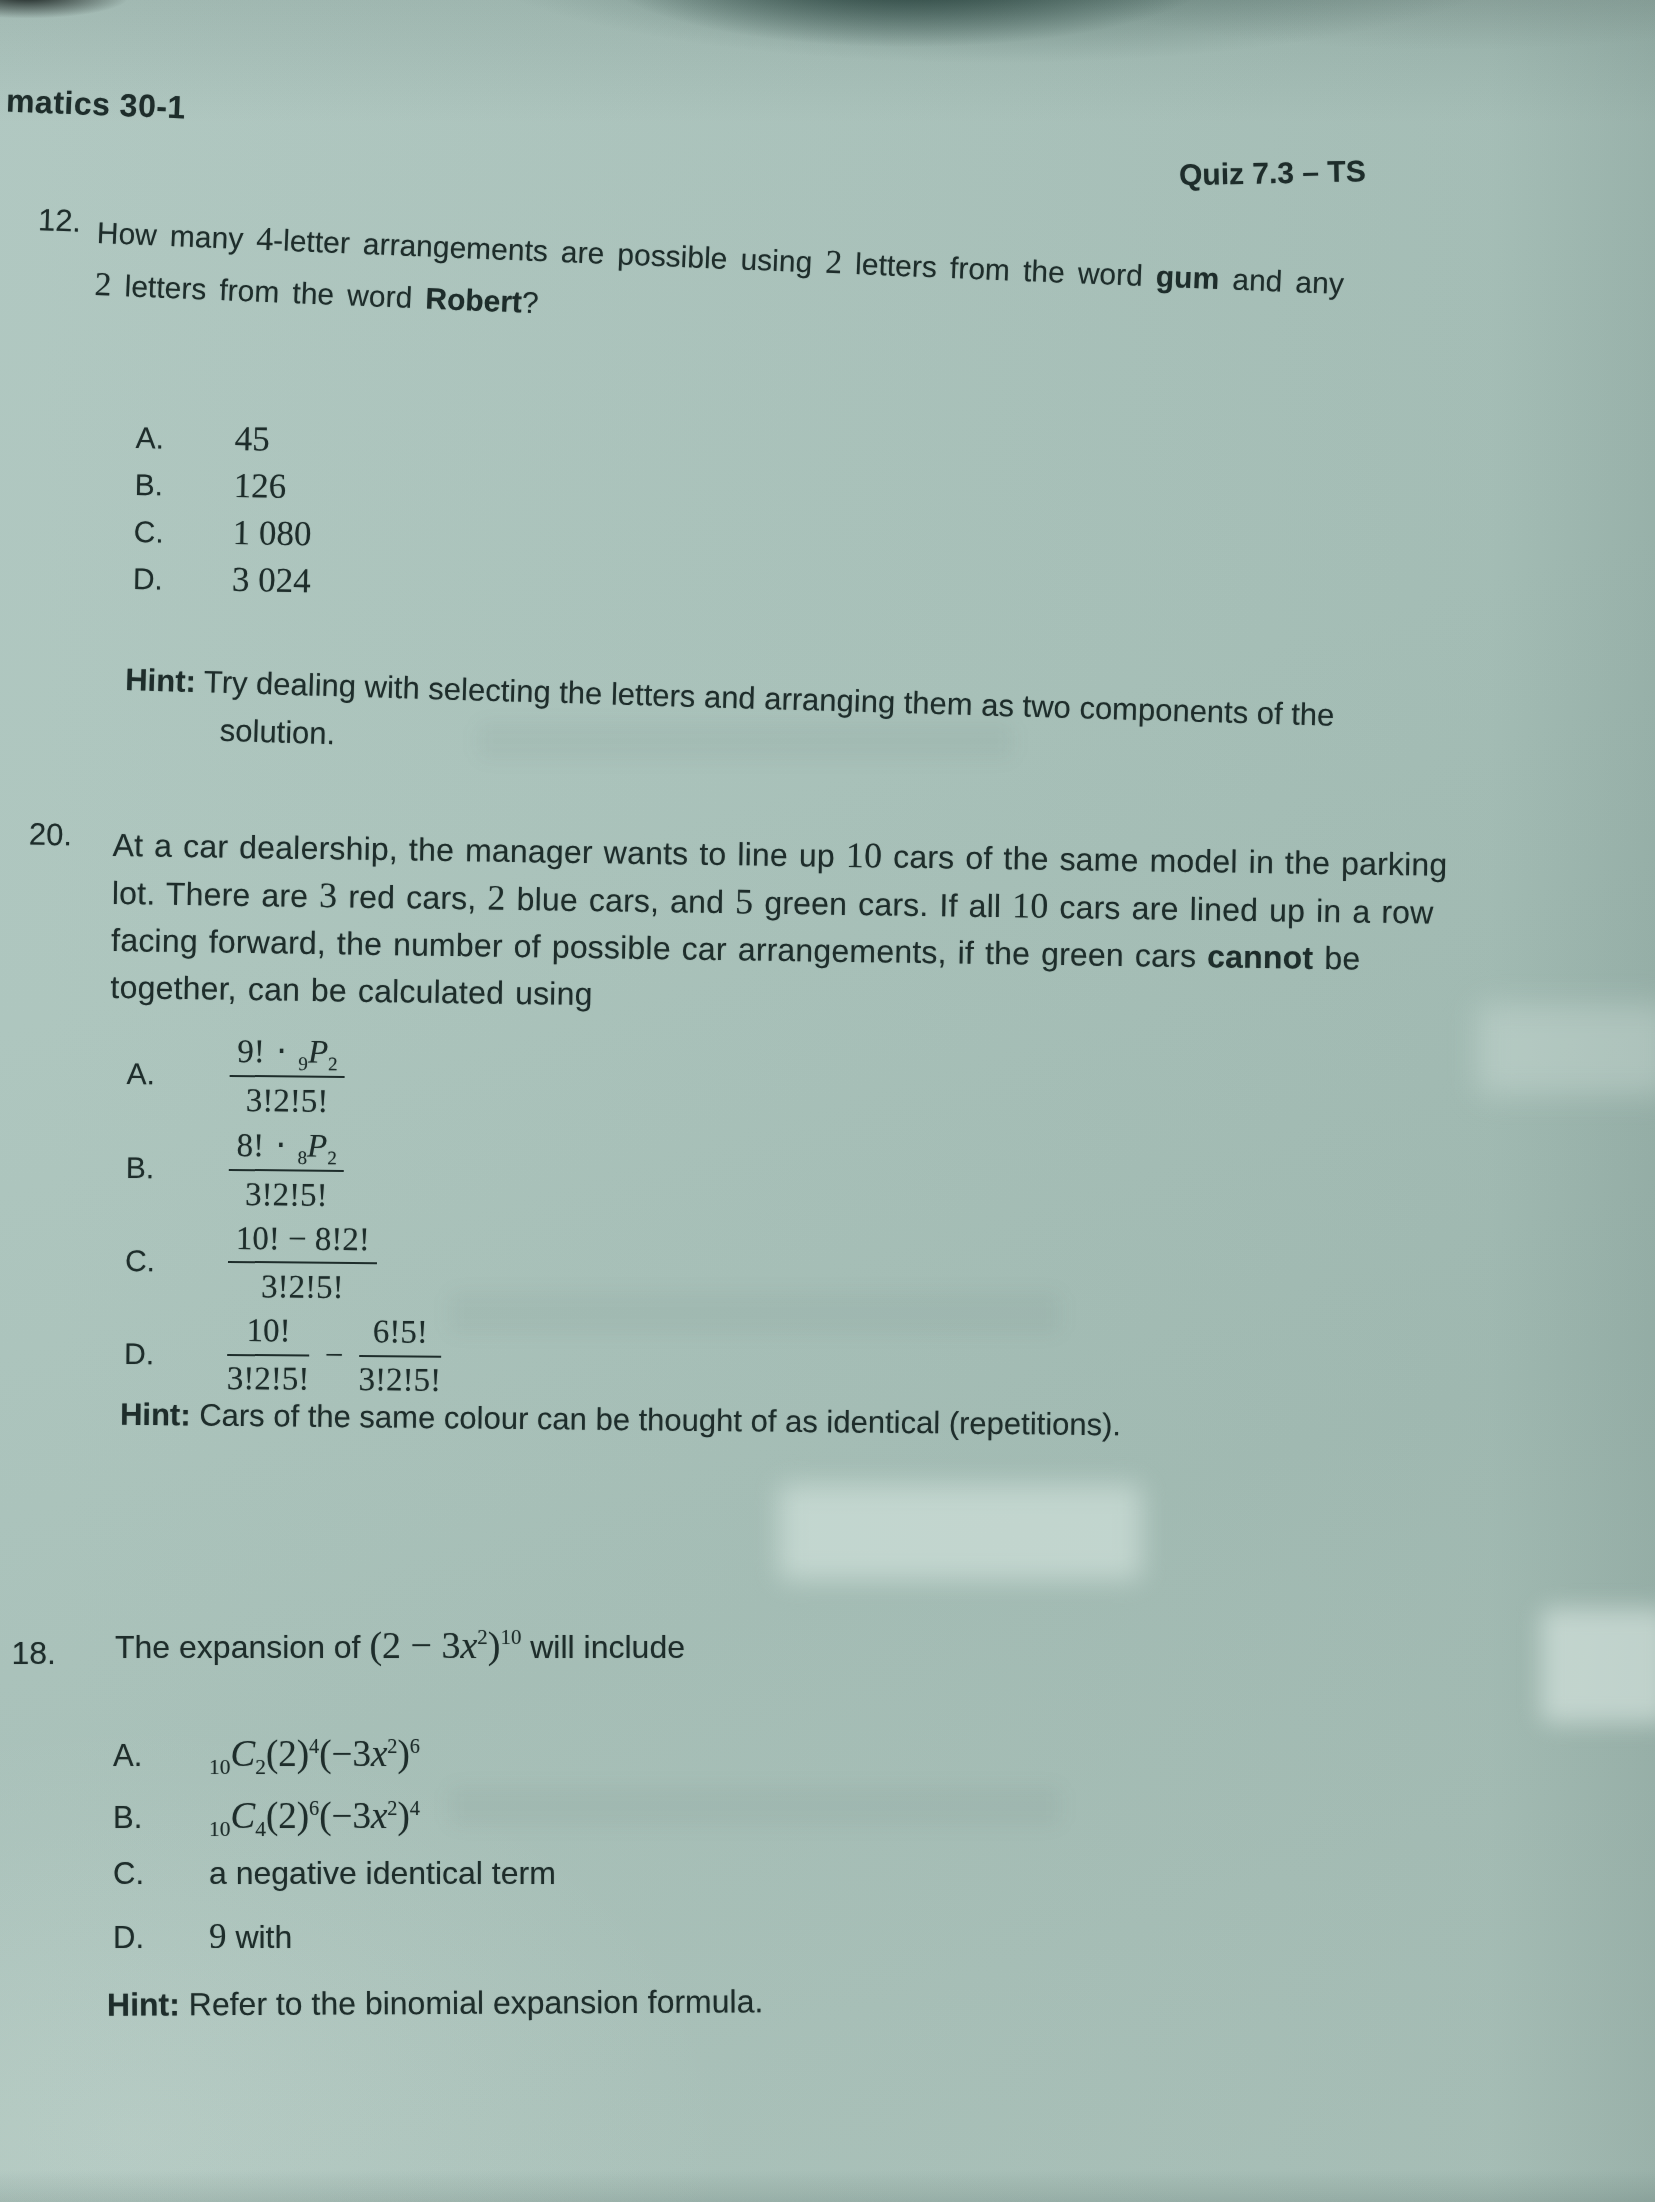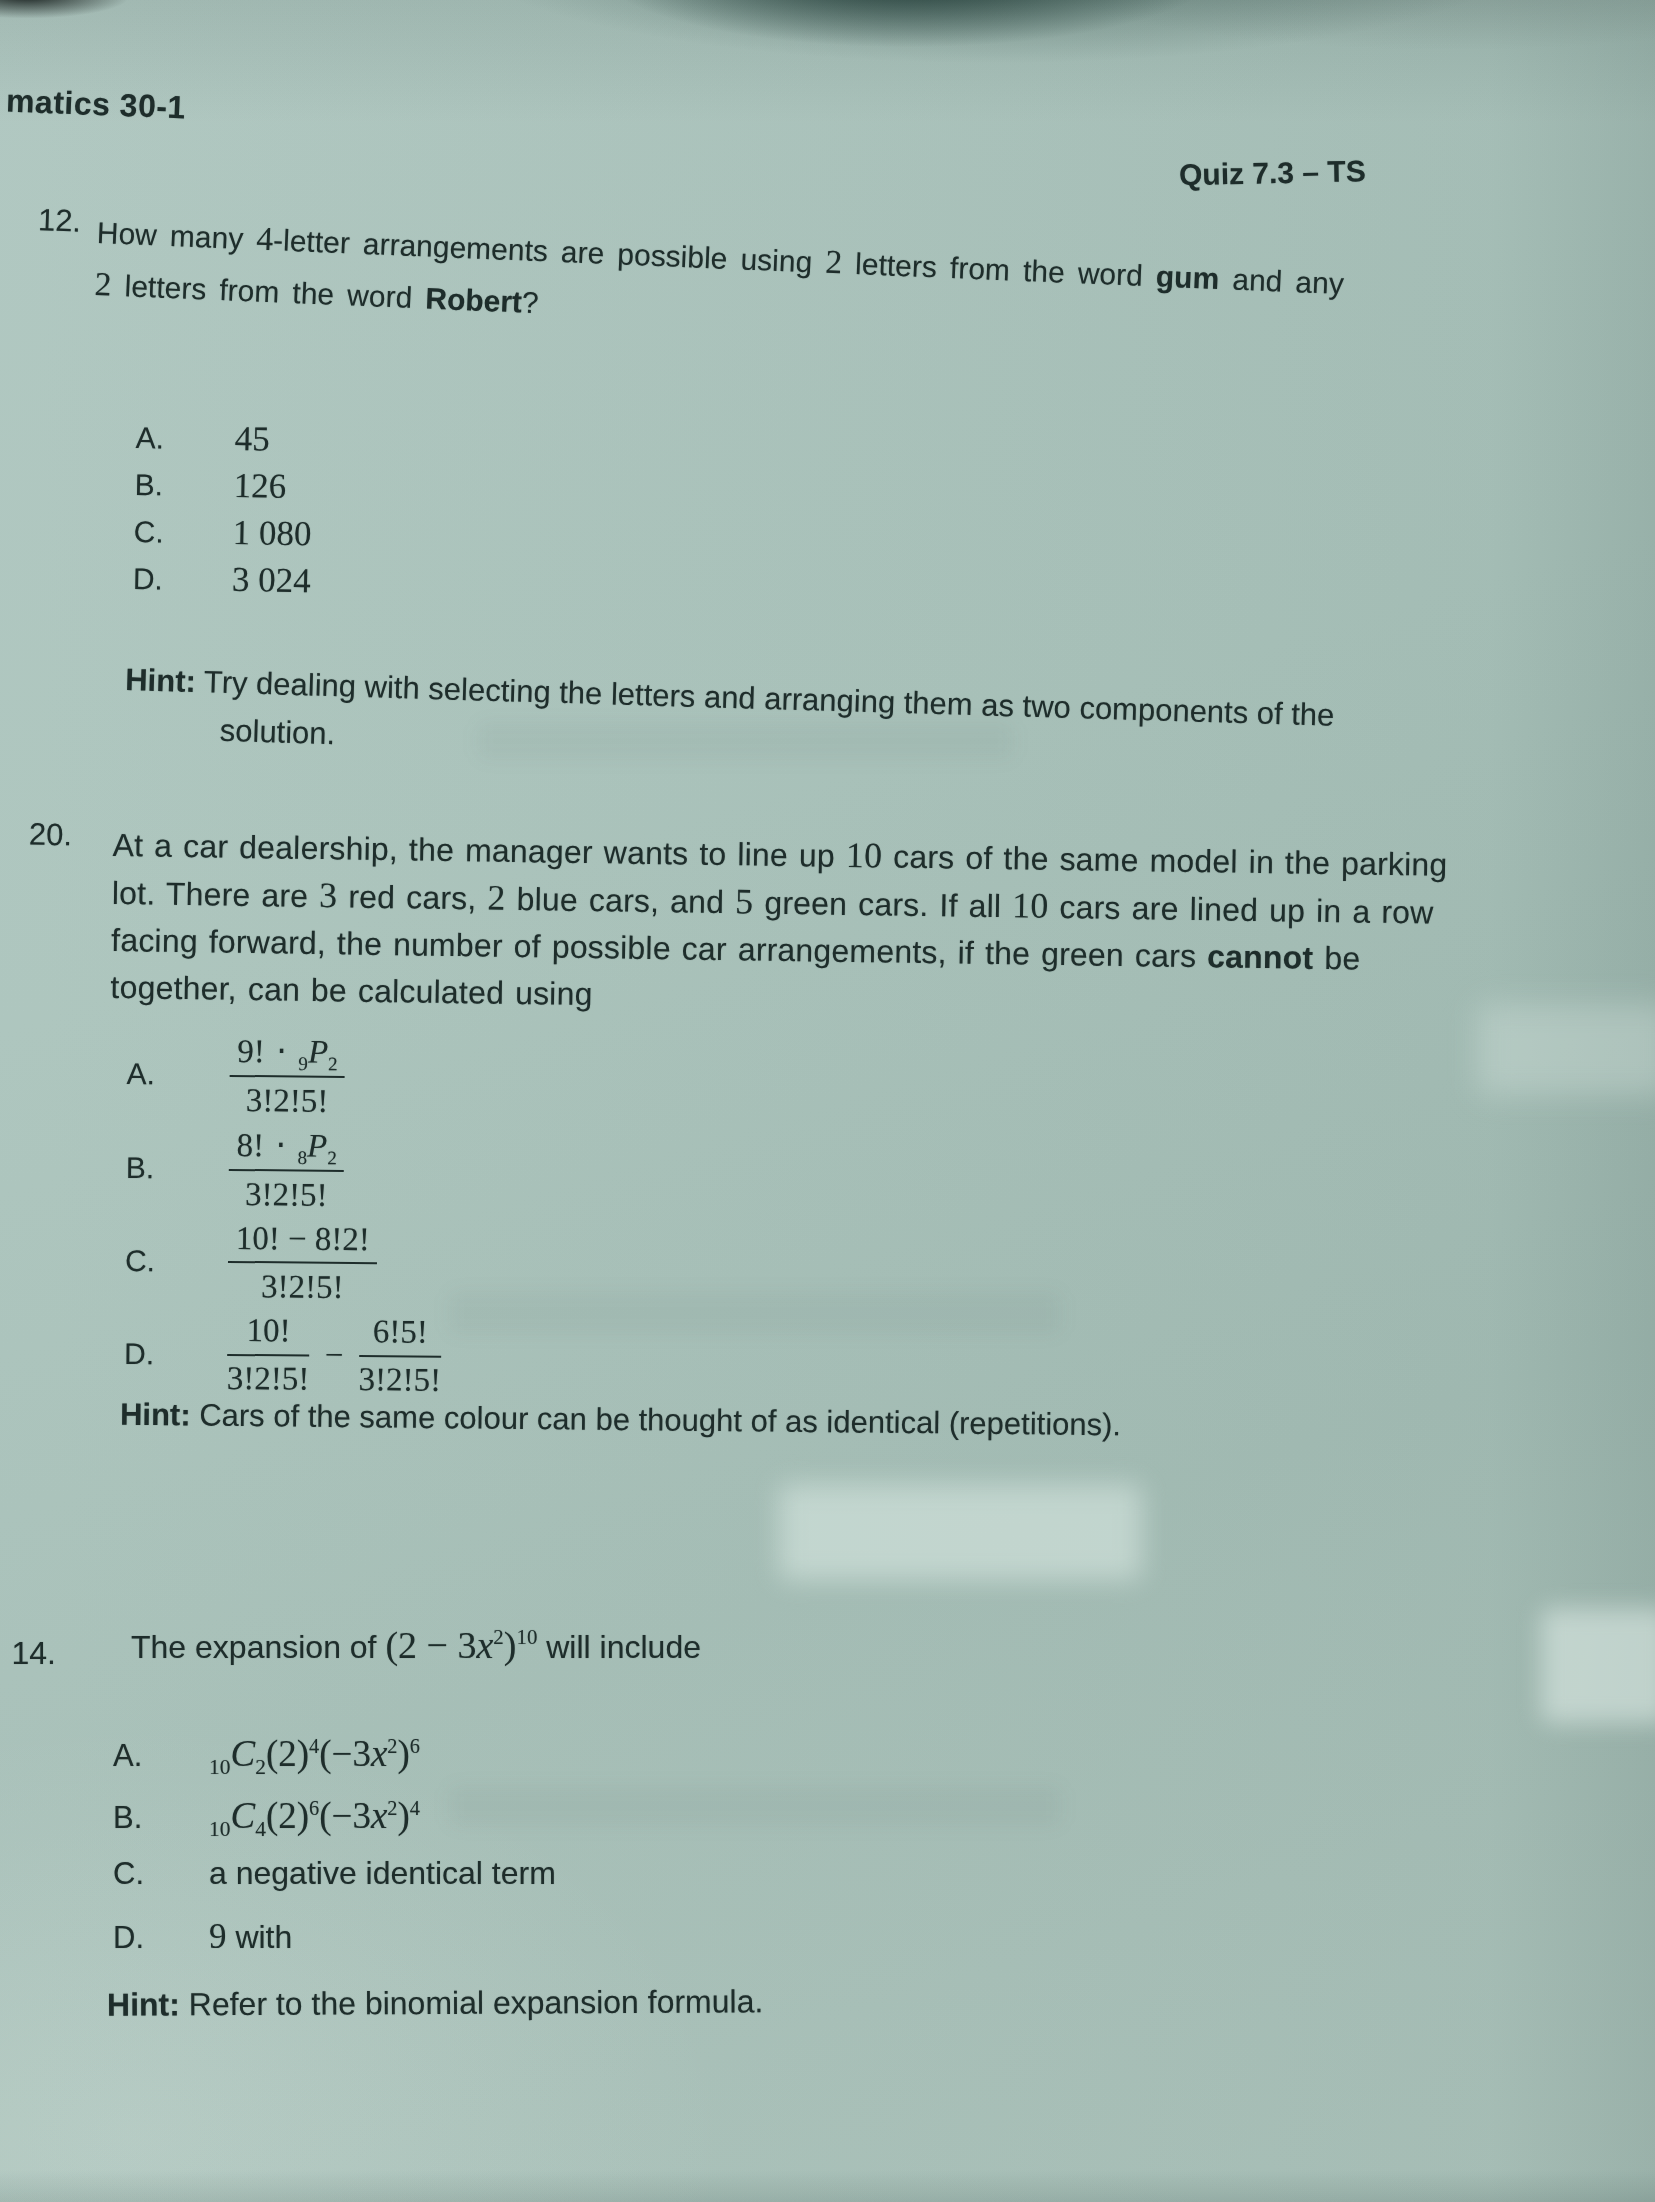--- a/index.html
+++ b/index.html
@@ -64,21 +64,21 @@
   .frac{display:inline-block;text-align:center;font-size:33px;vertical-align:middle;}
   .frac .num{display:block;padding:0 7.6px 4.8px;border-bottom:2.9px solid #1e2d2b;}
   .frac .den{display:block;padding-top:4.8px;}
   .dot{padding:0 11.5px;}
   .dgroup{display:inline-flex;align-items:center;}
   .fminus{font-size:33px;margin:0 15.3px;}
 
   .hint13{left:120px;top:1396px;transform:rotate(0.6deg);}
 
   .q14-num{left:11.5px;top:1635px;font-size:32px;}
-  .q14-intro{left:115px;top:1623px;font-size:32px;margin-left:16px;}
+  .q14-intro{left:115px;top:1623px;font-size:32px;}
   .q14-intro .math{font-size:38px;}
   .q14-opts{left:113px;top:1732px;}
   .q14-opts .opt-row{margin-bottom:9.6px;min-height:52px;}
   .q14-opts .opt-label{width:96px;font-size:31px;}
   .q14-opts .math{font-size:37px;}
   .q14-opts .opt-text{font-size:32px;}
   .q14-opts .mnum{font-size:35px;}
 
   .hint14{left:107px;top:1979px;transform:rotate(-0.3deg);font-size:32px;}
 </style>
@@ -166,21 +166,21 @@
           <span class="num">6!5!</span>
           <span class="den">3!2!5!</span>
         </span>
       </span>
     </div>
   </div>
   <div class="abs hint hint13">
     <span class="bold">Hint:</span> <span>Cars of the same colour can be thought of as identical (repetitions).</span>
   </div>
 
-  <div class="abs q14-num">14.</div>
+  <div class="abs q14-num">18.</div>
   <div class="abs q14-intro">
     <span>The expansion of </span><span class="math"><span>(2 − 3</span><i>x</i><sup>2</sup><span>)</span><sup>10</sup></span><span> will include</span>
   </div>
   <div class="abs q14-opts">
     <div class="opt-row">
       <span class="opt-label">A.</span>
       <span class="math"><sub>10</sub><i>C</i><sub>2</sub><span>(2)</span><sup>4</sup><span>(−3</span><i>x</i><sup>2</sup><span>)</span><sup>6</sup></span>
     </div>
     <div class="opt-row">
       <span class="opt-label">B.</span>

